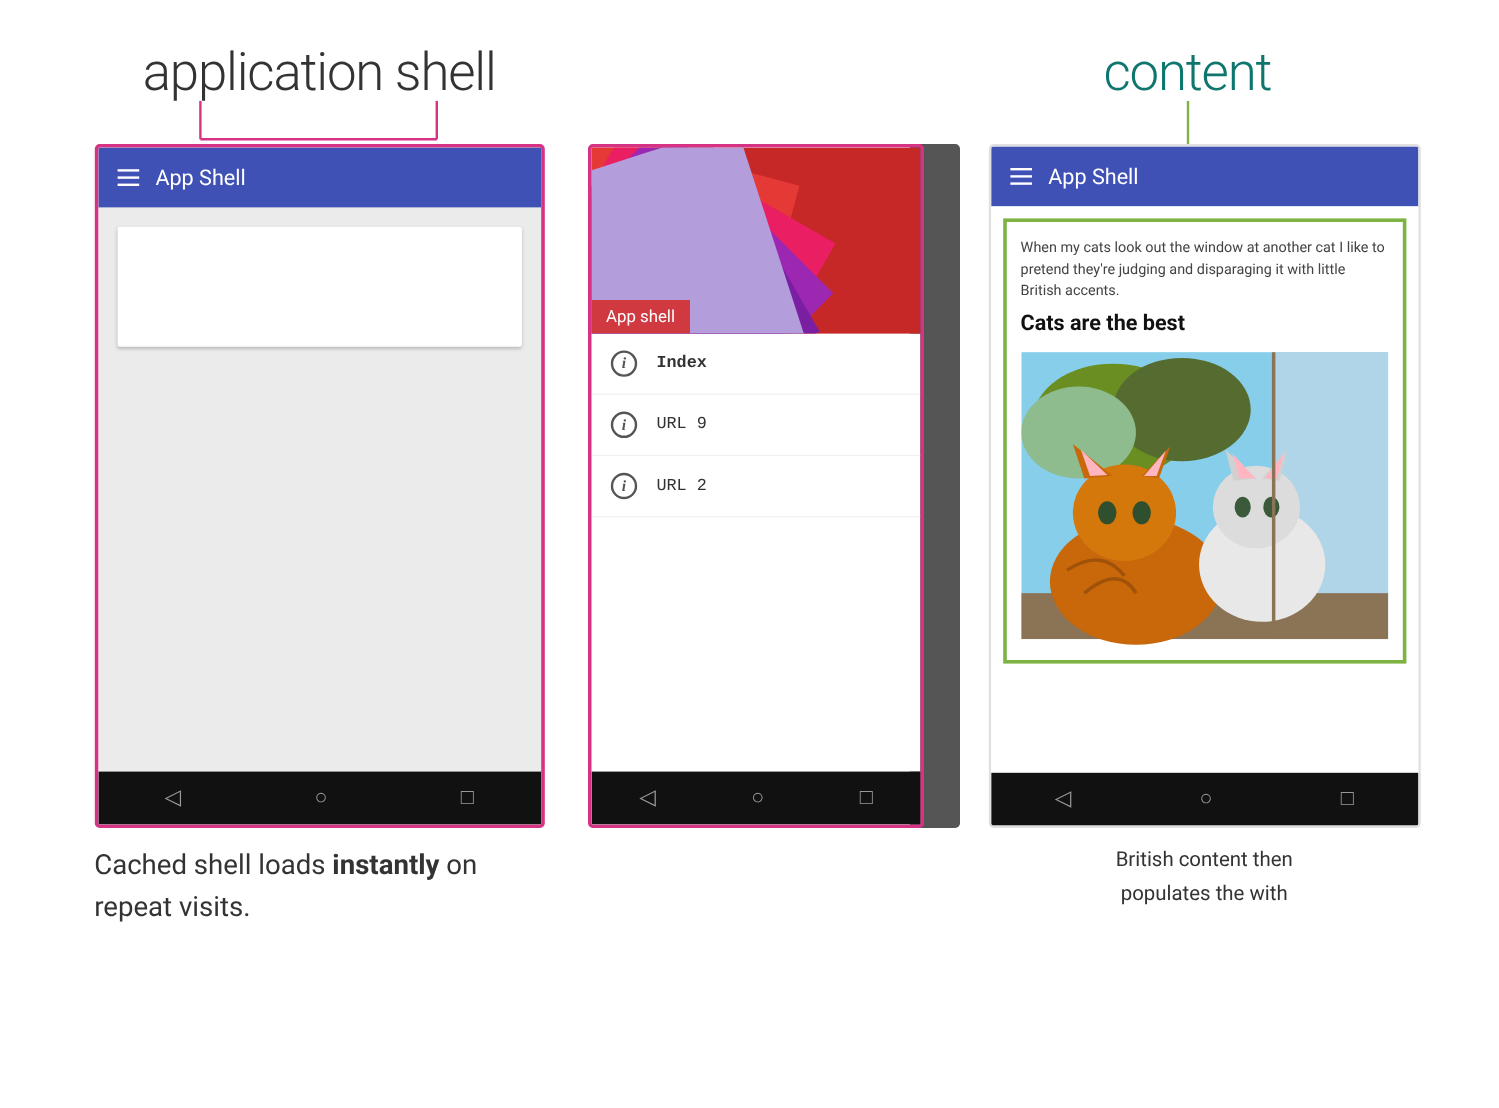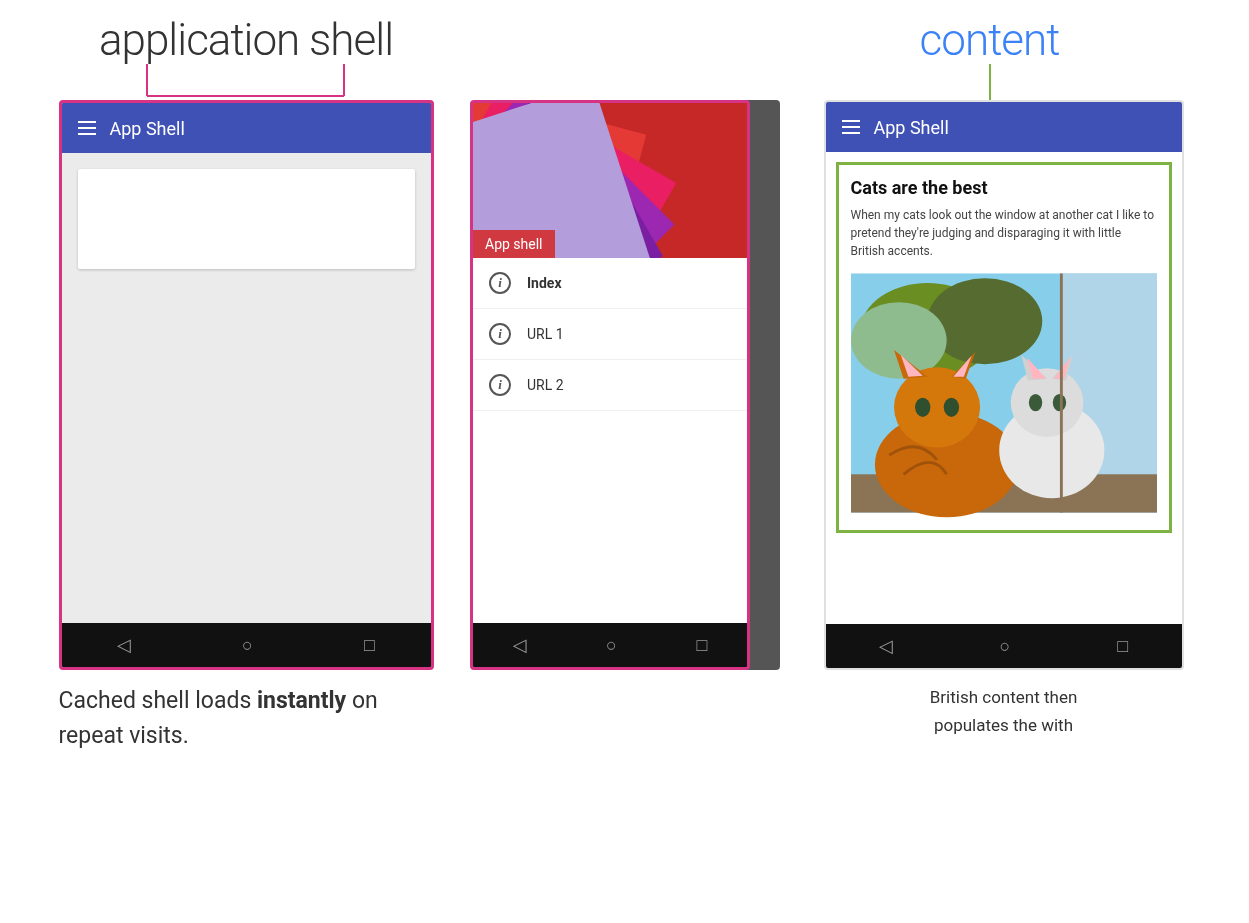--- a/index.html
+++ b/index.html
@@ -174,28 +174,29 @@
       color: #555;
       font-style: italic;
       font-family: Georgia, serif;
       font-weight: 700;
       flex-shrink: 0;
     }
 
     .drawer-item-text {
       font-size: 14px;
       color: #333;
+      font-family: Liberation Mono, monospace;
     }
 
     .full-layout {
       display: flex;
       flex-direction: column;
       width: 1249px;
       height: 923px;
-      padding: 16px;
+      padding: 36px;
     }
 
   </style>
 </head>
 <body>
 
 <div class="full-layout">
 
   <div style="display:flex; flex-direction:row; width:100%; padding:0 10px; margin-bottom:0;">
 
@@ -208,21 +209,21 @@
 
         <line x1="293" y1="0" x2="293" y2="32" stroke="#d63384" stroke-width="2"></line>
 
         <line x1="96" y1="32" x2="293" y2="32" stroke="#d63384" stroke-width="2"></line>
       </svg>
     </div>
 
     <div style="flex:0 0 290px;"></div>
 
     <div style="flex:1; display:flex; flex-direction:column; align-items:center;">
-      <span style="font-size:44px; font-weight:300; color:#3b82f6; letter-spacing:-1px; line-height:1.1;">content</span>
+      <span style="font-size:44px; font-weight:300; color:#0f766e; letter-spacing:-1px; line-height:1.1;">content</span>
 
       <svg width="200" height="36" style="display:block;">
         <line x1="100" y1="0" x2="100" y2="36" stroke="#7cb342" stroke-width="2"></line>
       </svg>
     </div>
   </div>
 
   <div style="display:flex; flex-direction:row; width:100%; padding:0 10px; gap:4px; align-items:flex-start; flex:1;">
 
     <div style="flex:0 0 440px; display:flex; flex-direction:column; align-items:center;">
@@ -272,21 +273,21 @@
 
         <div class="drawer-content">
 
           <div class="drawer-item">
             <div class="info-icon">i</div>
             <span class="drawer-item-text drawer-item-bold" style="font-weight:700;">Index</span>
           </div>
 
           <div class="drawer-item">
             <div class="info-icon">i</div>
-            <span class="drawer-item-text">URL 1</span>
+            <span class="drawer-item-text">URL 9</span>
           </div>
 
           <div class="drawer-item">
             <div class="info-icon">i</div>
             <span class="drawer-item-text">URL 2</span>
           </div>
         </div>
 
         <div class="phone-nav-bar">
           <span class="nav-icon">◁</span>
@@ -303,22 +304,22 @@
           <div class="hamburger-icon">
             <span></span>
               <span></span>
               <span></span>
           </div>
           <span class="titlebar-text">App Shell</span>
         </div>
 
         <div style="flex:1; background:#fff; padding:10px;">
           <div style="border:3px solid #7cb342; padding:12px; display:flex; flex-direction:column; gap:8px;">
+            <div style="font-size:12px; color:#444; line-height:1.5;">When my cats look out the window at another cat I like to pretend they're judging and disparaging it with little British accents.</div>
             <div style="font-size:18px; font-weight:700; color:#111;">Cats are the best</div>
-            <div style="font-size:12px; color:#444; line-height:1.5;">When my cats look out the window at another cat I like to pretend they're judging and disparaging it with little British accents.</div>
 
             <div style="width:100%; height:250px; border-radius:2px; overflow:hidden; position:relative;">
               <svg width="100%" height="100%" viewBox="0 0 320 250" xmlns="http://www.w3.org/2000/svg">
 
                 <rect width="320" height="250" fill="#87CEEB"></rect>
 
                 <rect x="220" y="0" width="100" height="250" fill="#B0D4E8"></rect>
 
                 <ellipse cx="80" cy="60" rx="70" ry="50" fill="#6B8E23"></ellipse>
                 <ellipse cx="140" cy="50" rx="60" ry="45" fill="#556B2F"></ellipse>

